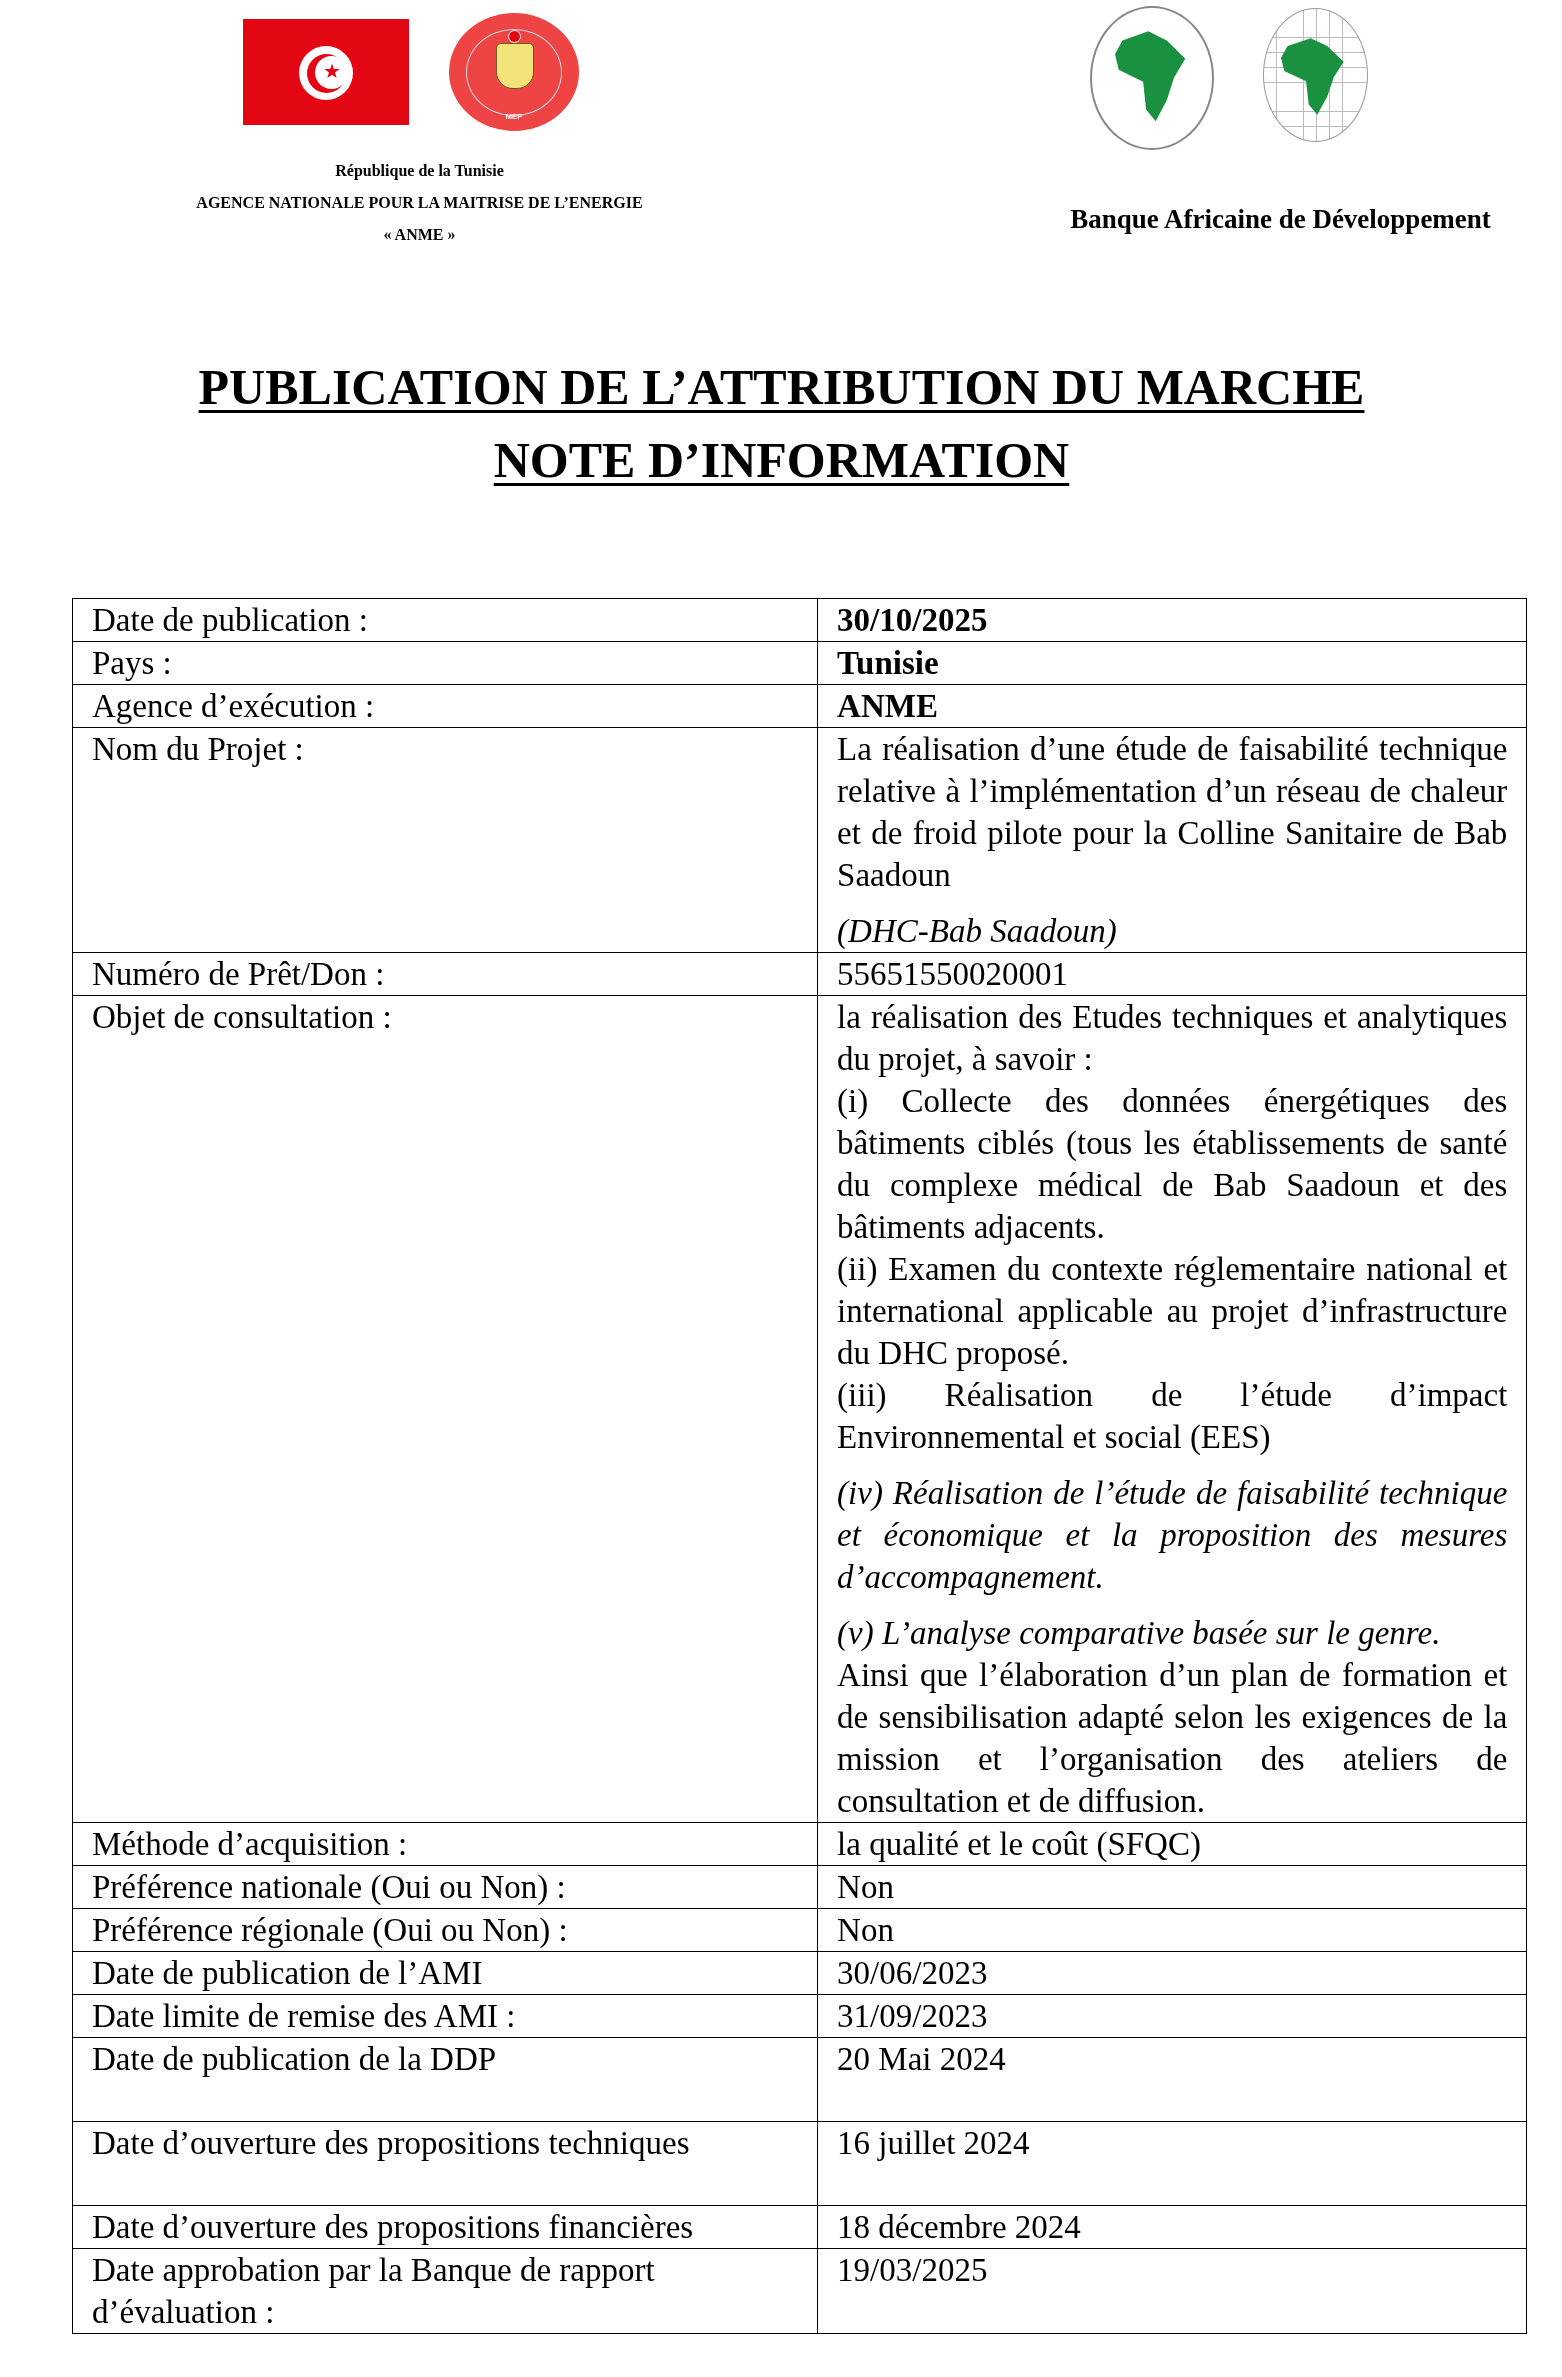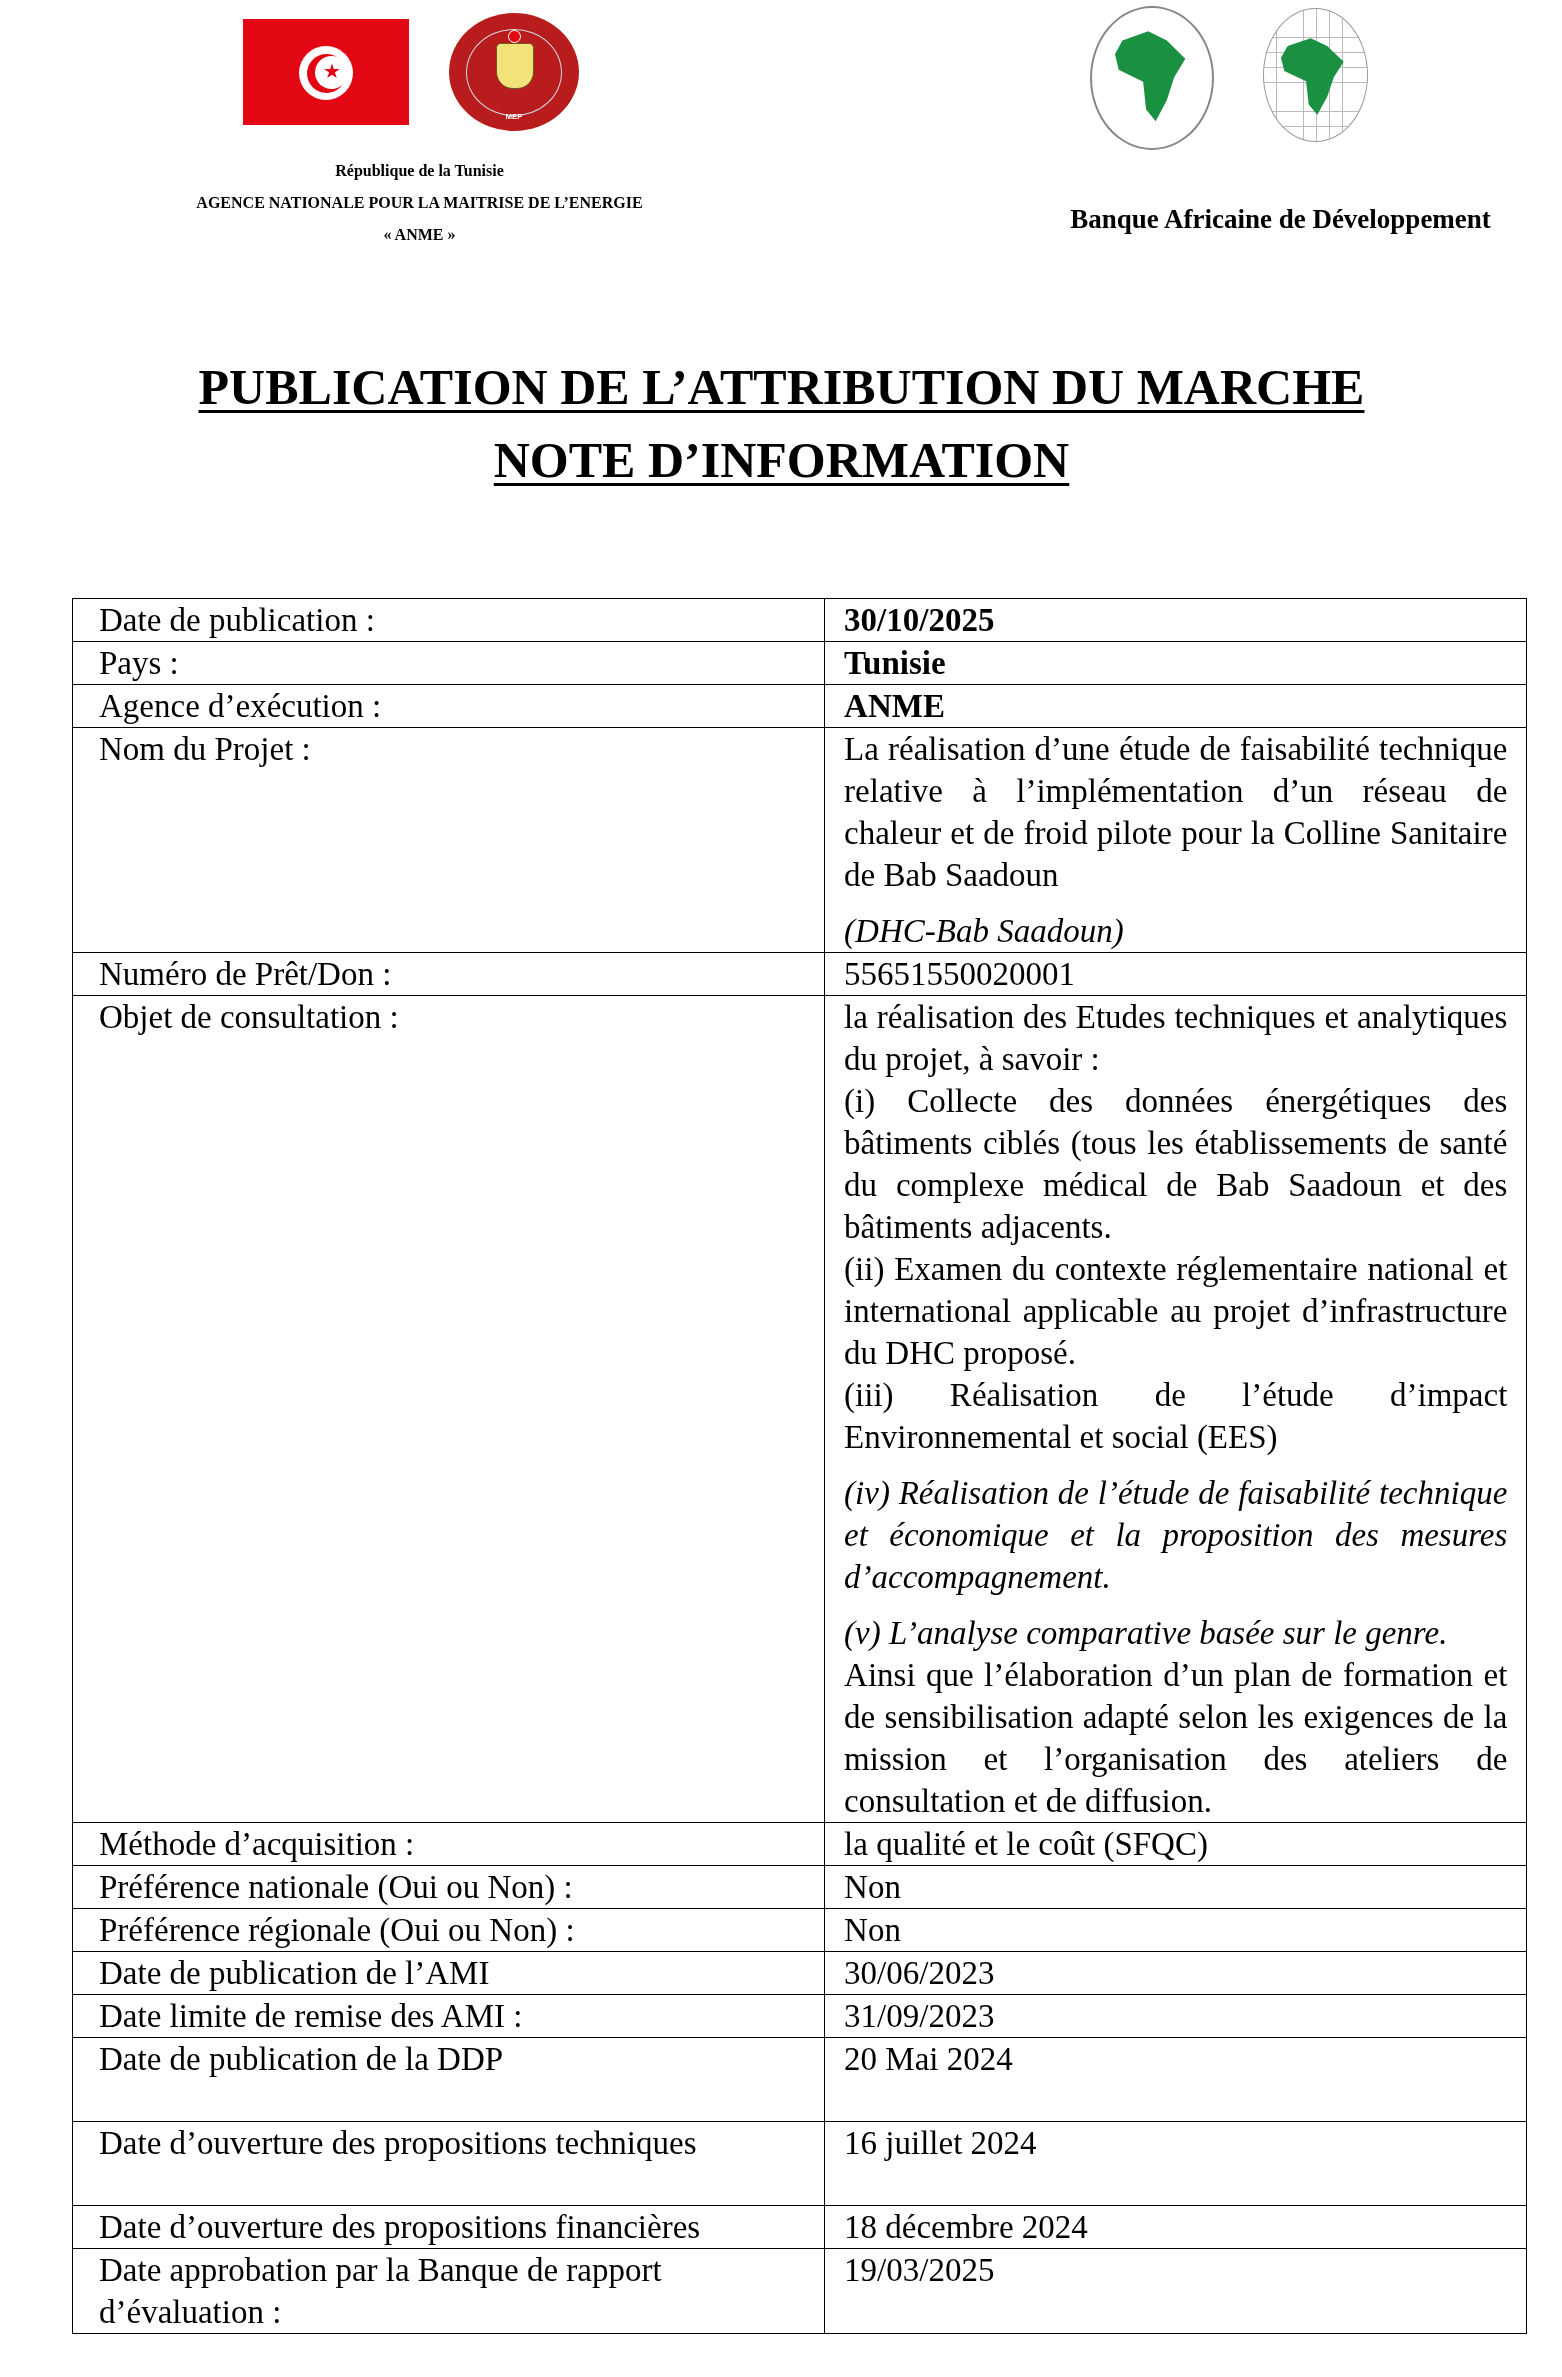--- a/index.html
+++ b/index.html
@@ -5,21 +5,21 @@
   html, body { margin: 0; padding: 0; background: #ffffff; }
   body { width: 1563px; height: 2377px; position: relative; overflow: hidden; font-family: "Liberation Serif", serif; color: #000; }
 
   
   .flag { position: absolute; left: 243px; top: 19.4px; width: 166px; height: 106px; background: #e30613; }
   .flag-disc { position: absolute; left: 56px; top: 26.4px; width: 54px; height: 54px; border-radius: 50%; background: #ffffff; }
   .flag-crescent { position: absolute; left: 7.8px; top: 7.8px; width: 39px; height: 39px; border-radius: 50%; background: #e30613; }
   .flag-crescent-cut { position: absolute; left: 15.5px; top: 10px; width: 33px; height: 33px; border-radius: 50%; background: #ffffff; }
   .flag-star { position: absolute; left: 23px; top: 15.5px; width: 20px; height: 20px; color: #e30613; font-size: 20px; line-height: 20px; text-align: center; font-family: "DejaVu Sans", sans-serif; }
 
-  .mep-seal { position: absolute; left: 449px; top: 13.2px; width: 130px; height: 118px; border-radius: 50%; background: #b91c1c; }
+  .mep-seal { position: absolute; left: 449px; top: 13.2px; width: 130px; height: 118px; border-radius: 50%; background: #ef4444; }
   .mep-inner { position: absolute; left: 17px; top: 15.5px; width: 94px; height: 85px; border-radius: 50%; border: 1.6px solid #cfd9e6; }
   .mep-shield { position: absolute; left: 47px; top: 29.5px; width: 36px; height: 44px; background: #f2e27a; border-radius: 4.7px 4.7px 17px 17px; border: 0.8px solid #6b5a1a; }
   .mep-shield-dot { position: absolute; left: 59px; top: 17px; width: 11px; height: 11px; border-radius: 50%; background: #e30613; border: 1.6px solid #ffffff; }
   .mep-label { position: absolute; left: 0; width: 130px; top: 99px; text-align: center; color: #ffffff; font-family: "Liberation Sans", sans-serif; font-size: 7.8px; font-weight: bold; }
 
   .header-left-text { position: absolute; left: 31px; top: 155px; width: 777px; text-align: center; font-weight: bold; font-size: 16px; line-height: 32px; }
 
   .afdb-seal { position: absolute; top: 6.2px; width: 120px; height: 140px; border-radius: 50%; border: 2.3px double #888; background: #fff; }
   .afdb-seal.bank { left: 1090px; }
   .afdb-seal.fund { left: 1263px; top: 7.8px; width: 103px; height: 132px; border: 1.6px solid #999;
@@ -30,21 +30,21 @@
 
   
   .title { position: absolute; left: 0; width: 1563px; text-align: center; font-weight: bold; font-size: 50px; line-height: 47px; }
   .title span { text-decoration: underline; text-decoration-thickness: 3.1px; text-underline-offset: 6.2px; }
   .title.t1 { top: 364px; }
   .title.t2 { top: 437px; }
 
   
   table.info { position: absolute; left: 72px; top: 598px; width: 1455px; border-collapse: collapse; table-layout: fixed; }
   table.info td { border: 1.6px solid #000; vertical-align: top; font-size: 33px; line-height: 42px; padding: 0 12.4px; }
-  table.info td.lbl { width: 713px; padding-left: 26px; }
+  table.info td.lbl { width: 713px; padding-left: 19px; }
   table.info td.val { padding-left: 18.7px; padding-right: 18.7px; text-align: justify; }
   .bold { font-weight: bold; }
   .para { display: block; }
   .para.gap { margin-top: 14px; font-style: italic; }
   .tall-1 { height: 84px; }
   .tall-2 { height: 84px; margin-top: 38px; }
 </style>
 </head>
 <body>
 

